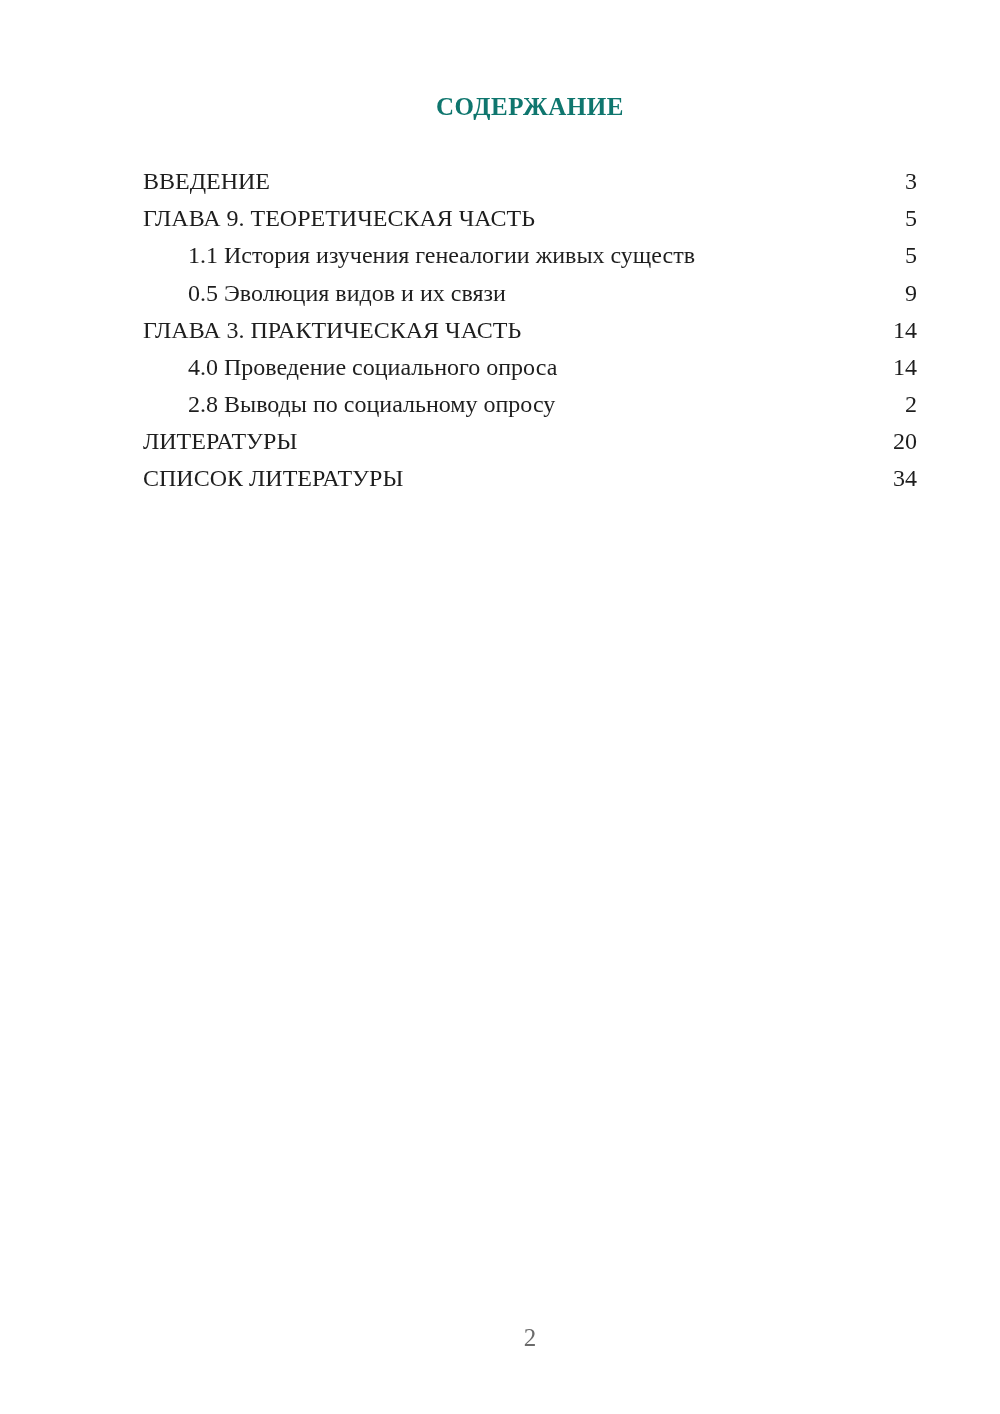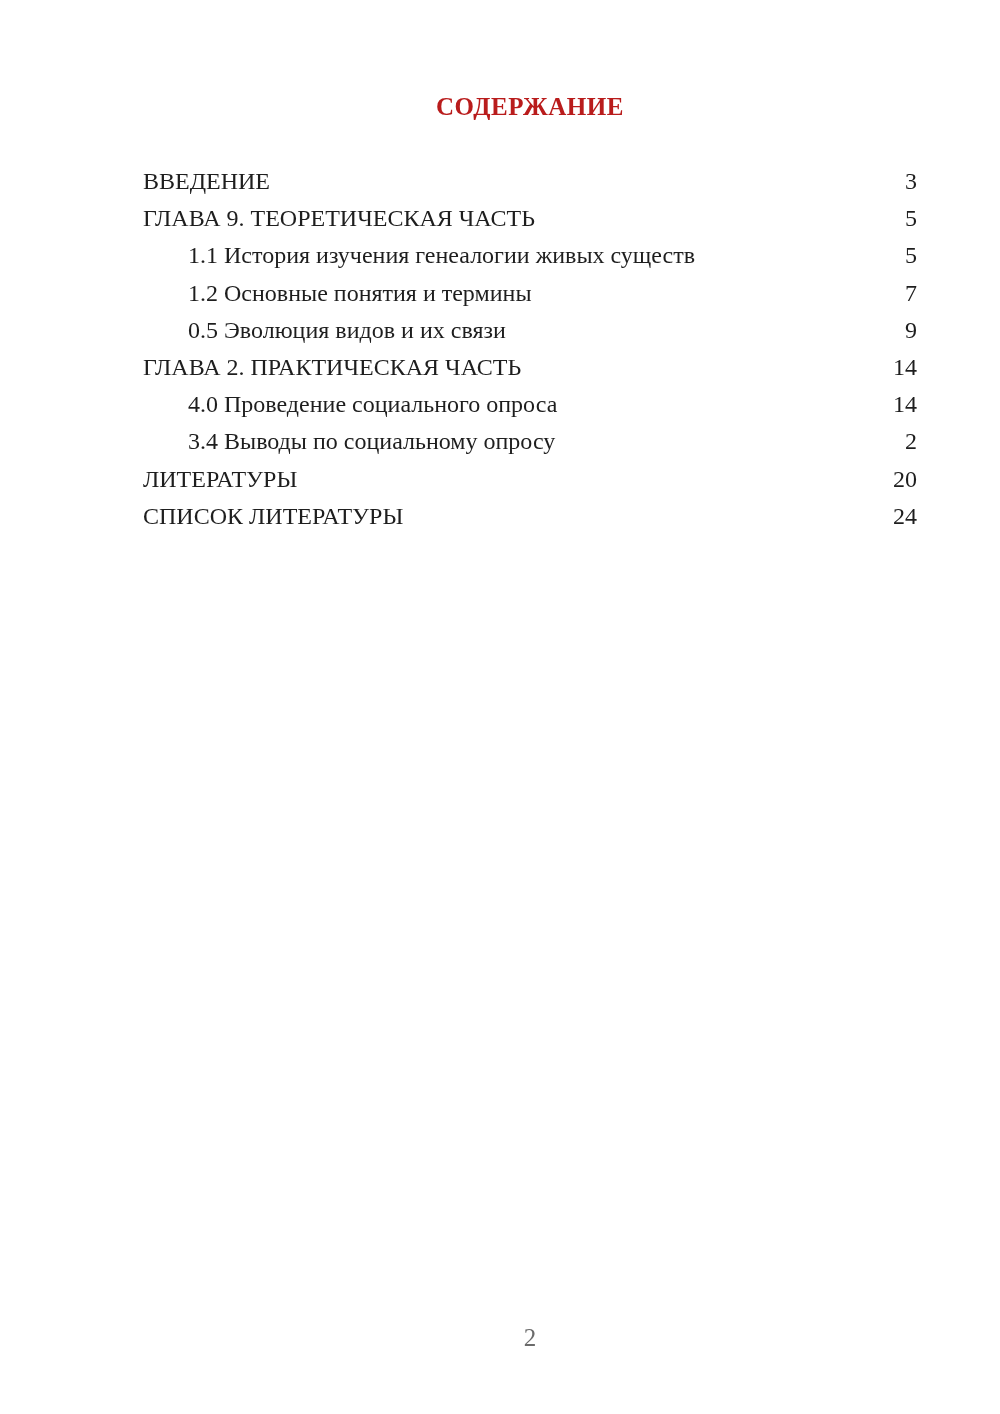--- a/index.html
+++ b/index.html
@@ -19,33 +19,33 @@
   .doc-title {
     position: absolute;
     left: 143px;
     width: 774px;
     top: 94px;
     text-align: center;
     font-size: 25px;
     line-height: 25px;
     font-weight: 700;
     letter-spacing: 0.5px;
-    color: #b91c1c;
+    color: #0f766e;
     white-space: nowrap;
   }
   .toc {
     position: absolute;
     left: 143px;
     width: 774px;
     top: 163px;
     font-size: 24px;
   }
   .toc-row {
     display: flex;
-    align-items: flex-start;
+    align-items: flex-end;
     line-height: 37.2px;
     height: 37.2px;
     white-space: nowrap;
   }
   .toc-row .toc-label {
     flex: 1 1 auto;
     overflow: hidden;
   }
   .toc-row.level-1 .toc-label {
     padding-left: 45px;
@@ -82,52 +82,48 @@
     <div class="toc-row">
       <span class="toc-label">ГЛАВА 9. ТЕОРЕТИЧЕСКАЯ ЧАСТЬ</span>
       <span class="toc-page">5</span>
     </div>
 
     <div class="toc-row level-1">
       <span class="toc-label">1.1 История изучения генеалогии живых существ</span>
       <span class="toc-page">5</span>
     </div>
 
-    <div class="toc-row level-1">
-      <span class="toc-label">1.2 Основные понятия и термины</span>
-      <span class="toc-page">7</span>
-    </div>
 
     <div class="toc-row level-1">
       <span class="toc-label">0.5 Эволюция видов и их связи</span>
       <span class="toc-page">9</span>
     </div>
 
 
     <div class="toc-row">
-      <span class="toc-label">ГЛАВА 2. ПРАКТИЧЕСКАЯ ЧАСТЬ</span>
+      <span class="toc-label">ГЛАВА 3. ПРАКТИЧЕСКАЯ ЧАСТЬ</span>
       <span class="toc-page">14</span>
     </div>
 
     <div class="toc-row level-1">
       <span class="toc-label">4.0 Проведение социального опроса</span>
       <span class="toc-page">14</span>
     </div>
 
     <div class="toc-row level-1">
-      <span class="toc-label">3.4 Выводы по социальному опросу</span>
+      <span class="toc-label">2.8 Выводы по социальному опросу</span>
       <span class="toc-page">2</span>
     </div>
 
     <div class="toc-row">
       <span class="toc-label">ЛИТЕРАТУРЫ</span>
       <span class="toc-page">20</span>
     </div>
 
     <div class="toc-row">
       <span class="toc-label">СПИСОК ЛИТЕРАТУРЫ</span>
-      <span class="toc-page">24</span>
+      <span class="toc-page">34</span>
     </div>
   </div>
 
   <div class="page-number">2</div>
 
 </div>
 
 </body></html>

